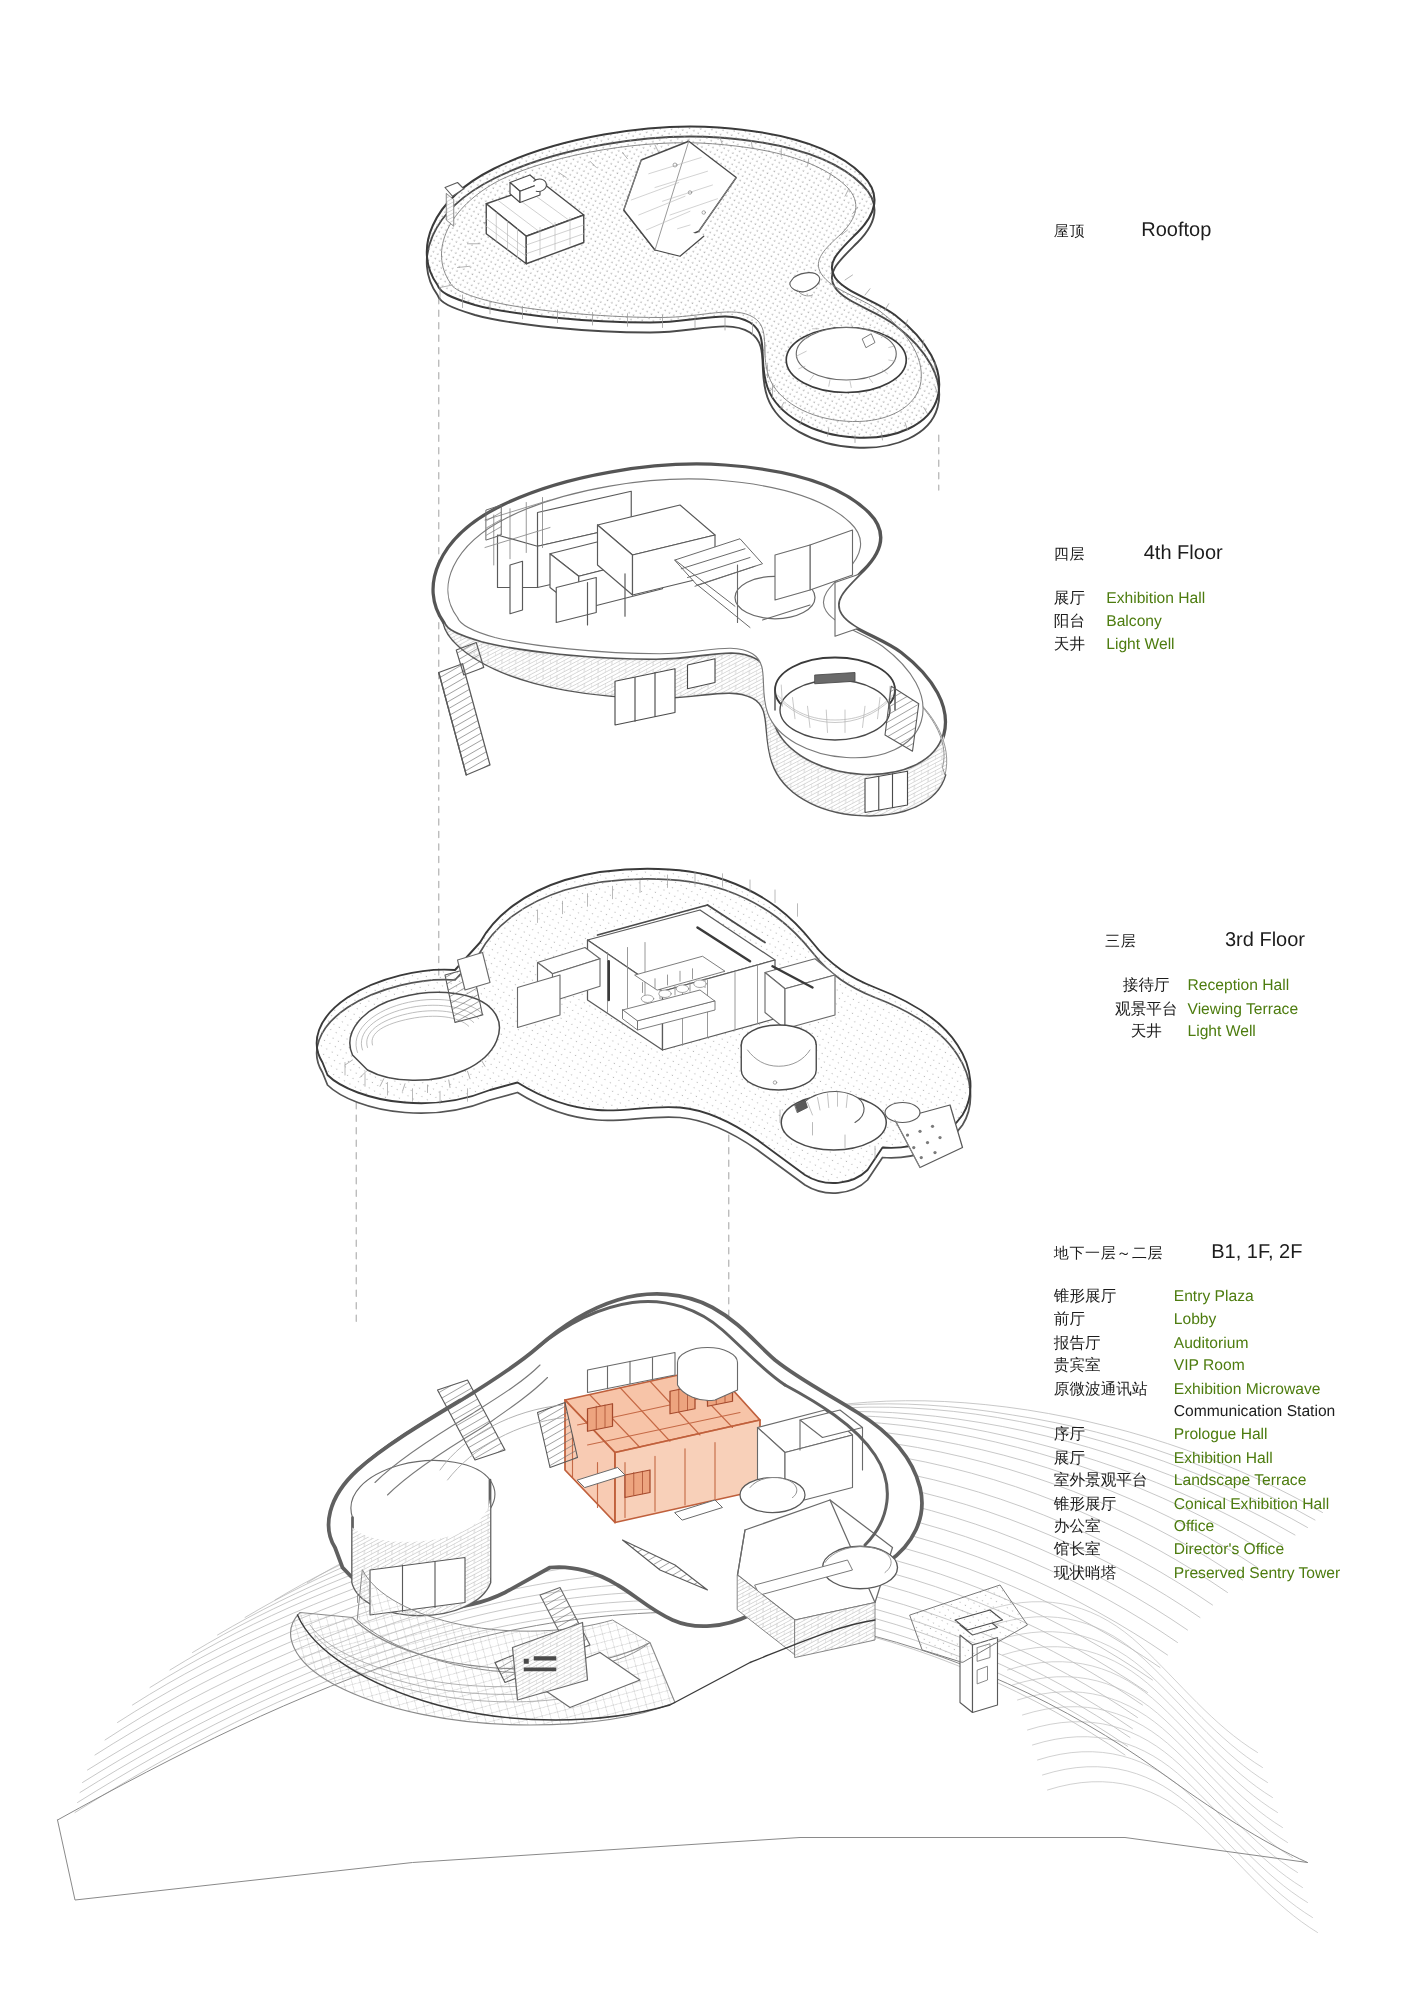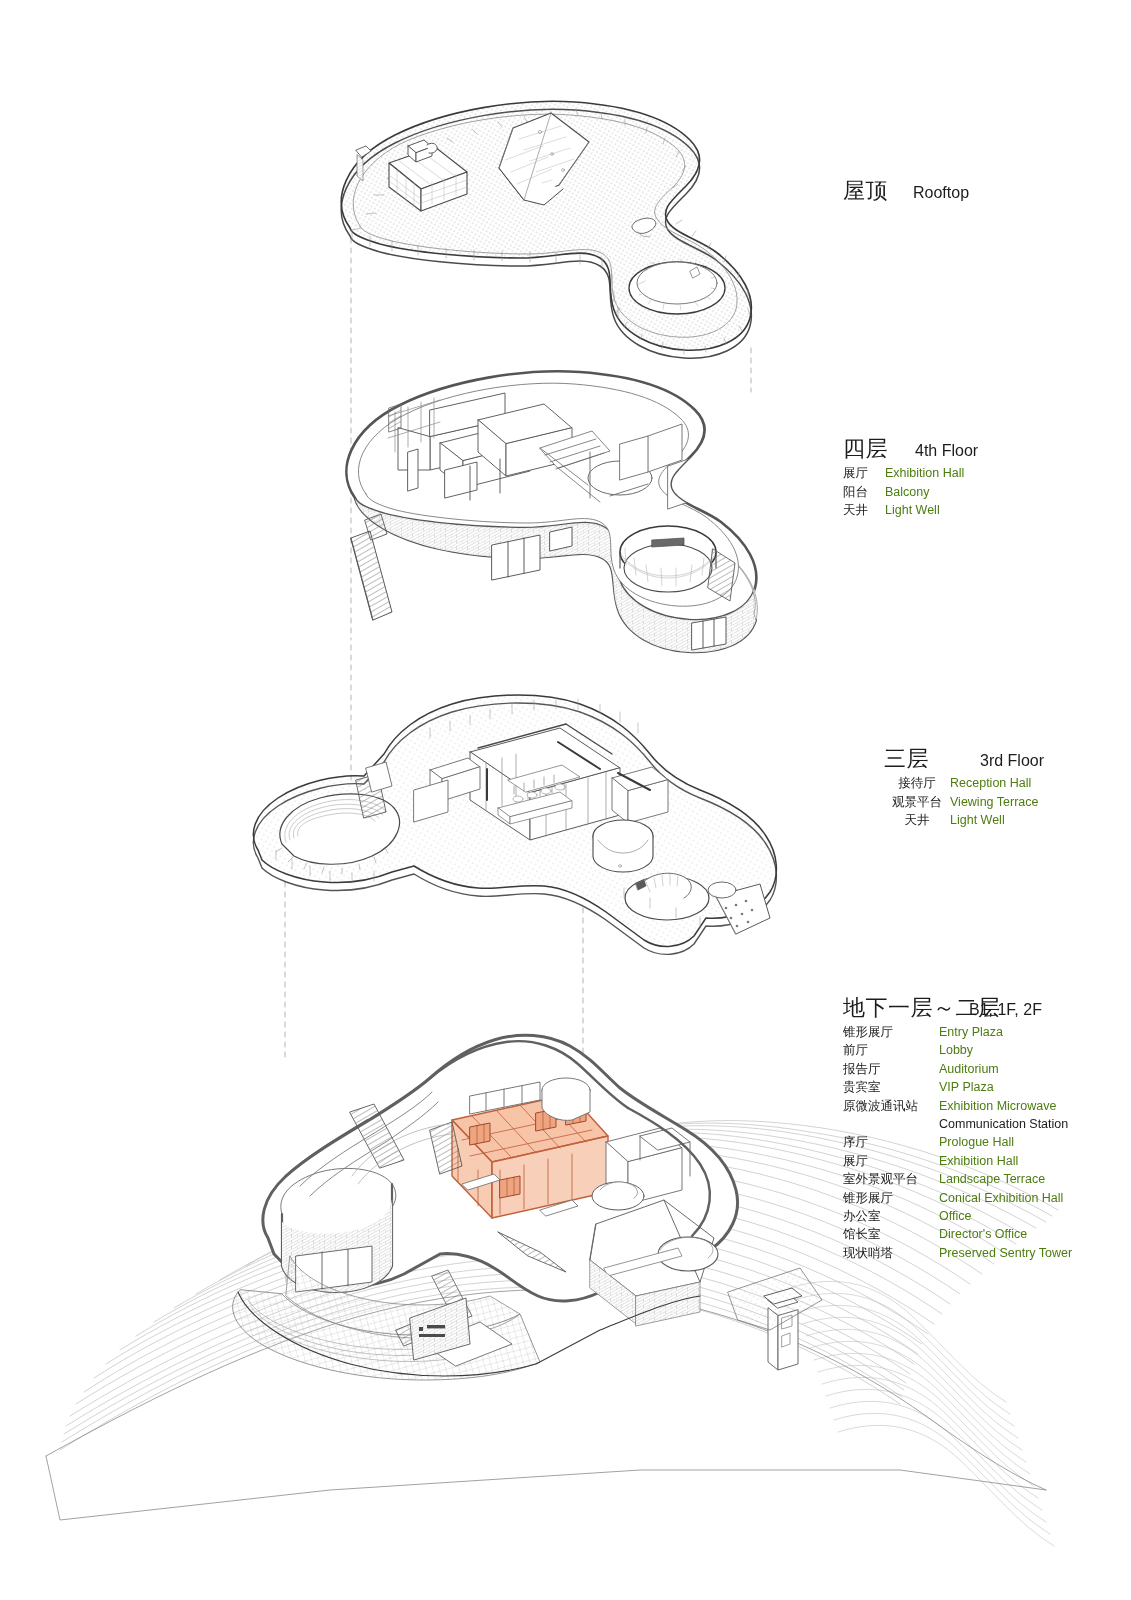--- a/index.html
+++ b/index.html
@@ -6,23 +6,23 @@
   html,body{margin:0;padding:0;background:#ffffff;}
   body{
     width:1131px;height:1600px;position:relative;overflow:hidden;
     font-family:"Liberation Sans","DejaVu Sans",sans-serif;
     color:#1a1a1a;background:#ffffff;
   }
 
   
   .legend{position:absolute;}
   .legend .hdr{display:flex;align-items:baseline;white-space:nowrap;}
-  .legend .hdr .cn{font-size:22px;letter-spacing:.5px;color:#1c1c1c;}
+  .legend .hdr .cn{font-size:12px;letter-spacing:.5px;color:#1c1c1c;}
   .legend .hdr .en{font-size:16px;color:#1c1c1c;}
-  .legend .rows{}
+  .legend .rows{margin-top:17px;}
   .legend .row{display:flex;align-items:flex-start;white-space:nowrap;line-height:18.5px;}
   .legend .row .cn{font-size:12.5px;color:#1c1c1c;}
   .legend .row .en{font-size:12.5px;color:#4d7c0f;}
   .legend .row .en.cont{color:#1c1c1c;}
 
   #legend-rooftop{left:843px;top:176px;}
   #legend-rooftop .hdr .cn{width:40px;}
   #legend-f4{left:843px;top:434px;}
   #legend-f4 .hdr .cn{width:42px;}
   #legend-f4 .row .cn{width:42px;}
@@ -598,21 +598,21 @@
     <div class="row">
       <span class="cn">前厅</span>
       <span class="en">Lobby</span>
     </div>
     <div class="row">
       <span class="cn">报告厅</span>
       <span class="en">Auditorium</span>
     </div>
     <div class="row">
       <span class="cn">贵宾室</span>
-      <span class="en">VIP Plaza</span>
+      <span class="en">VIP Room</span>
     </div>
     <div class="row">
       <span class="cn">原微波通讯站</span>
       <span class="en">Exhibition Microwave</span>
     </div>
     <div class="row">
       <span class="cn"></span>
       <span class="en cont">Communication Station</span>
     </div>
     <div class="row">

